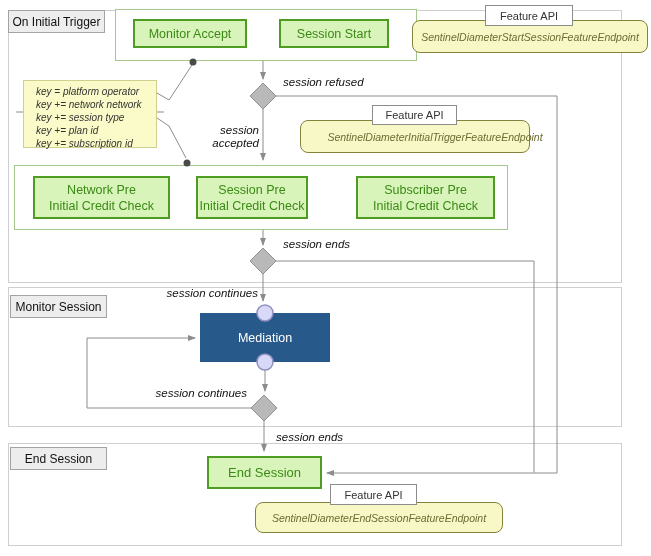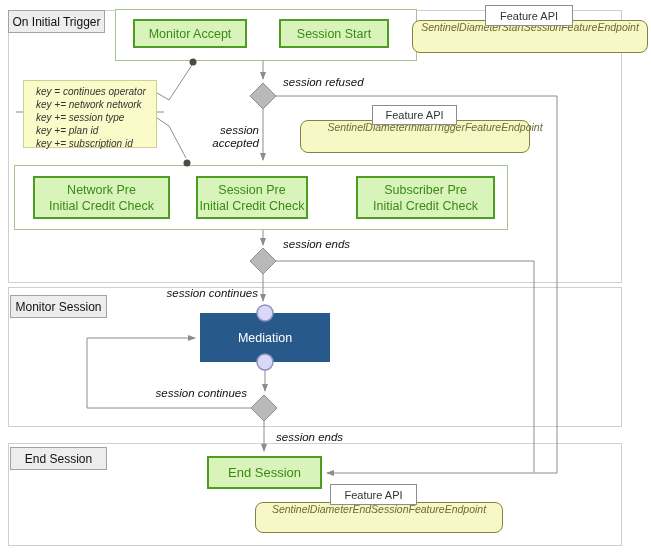--- a/index.html
+++ b/index.html
@@ -44,21 +44,21 @@
     background:var(--mediation-fill);color:#fff;font-size:12.5px;
     display:flex;align-items:center;justify-content:center;z-index:3;
   }
   .callout-label{
     background:#fff;border:1px solid var(--connector);font-size:11px;color:#333;
     display:flex;align-items:center;justify-content:center;z-index:6;
   }
   .endpoint-box{
     background:var(--endpoint-fill);border:1.5px solid var(--endpoint-border);
     border-radius:8px;color:var(--endpoint-text);font-size:10.5px;font-style:italic;
-    display:flex;align-items:flex-start;justify-content:center;z-index:5;
+    display:flex;align-items:center;justify-content:center;z-index:5;
   }
   .key-note{
     background:var(--note-fill);border:1px solid var(--note-border);
     font-size:10px;font-style:italic;color:#333;line-height:13px;
     padding:4px 0 0 12px;z-index:3;
   }
   .edge-label{
     font-size:11.5px;font-style:italic;color:#111;line-height:13px;z-index:5;
     white-space:nowrap;
   }
@@ -130,21 +130,21 @@
   </div>
 
   <div class="abs endpoint-box" style="left:412px;top:20px;width:236px;height:33px;">
     <span>SentinelDiameterStartSessionFeatureEndpoint</span>
   </div>
   <div class="abs callout-label" style="left:485px;top:5px;width:88px;height:21px;">
     <span>Feature API</span>
   </div>
 
   <div class="abs key-note" style="left:23px;top:80px;width:134px;height:68px;">
-    <div>key = continues operator</div>
+    <div>key = platform operator</div>
     <div>key += network network</div>
     <div>key += session type</div>
     <div>key += plan id</div>
     <div>key += subscription id</div>
   </div>
 
   <div class="abs endpoint-box" style="left:300px;top:120px;width:230px;height:33px;padding-left:40px;">
     <span>SentinelDiameterInitialTriggerFeatureEndpoint</span>
   </div>
   <div class="abs callout-label" style="left:372px;top:105px;width:85px;height:20px;">

